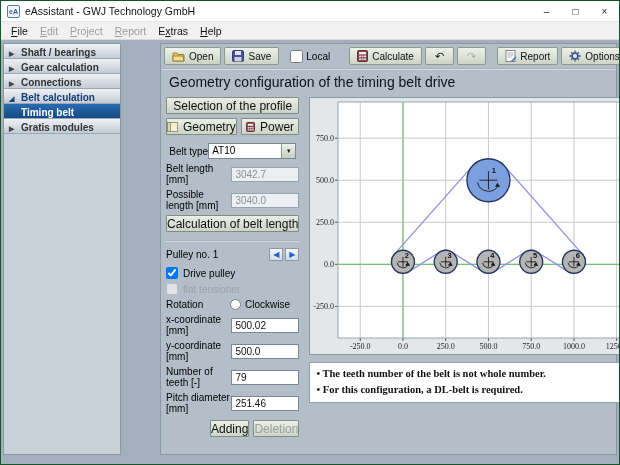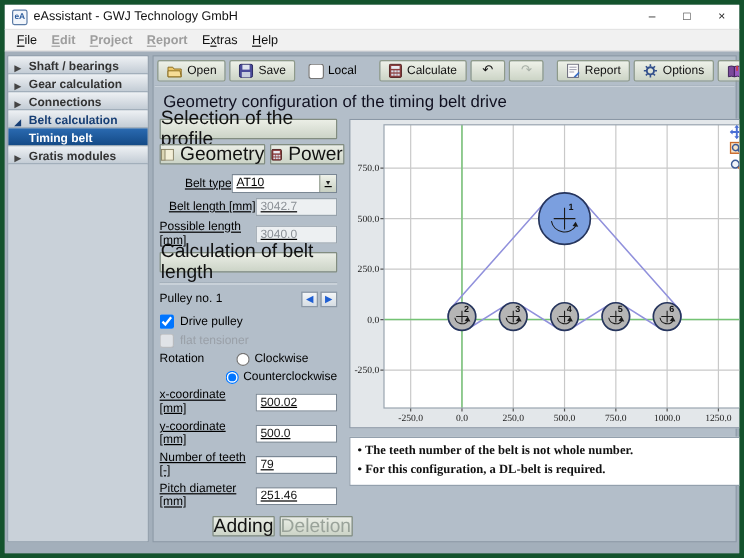--- a/index.html
+++ b/index.html
@@ -1,67 +1,67 @@
 <!DOCTYPE html>
 <html><head>
 <meta charset="utf-8">
 <style>
   * { box-sizing: border-box; margin: 0; padding: 0; }
   html,body { width:620px; height:465px; }
   body { font-family:"Liberation Sans",sans-serif; font-size:10px; background:#fff; }
-  .window { width:620px; height:465px; border:4px solid #14532d; display:flex; flex-direction:column; background:#a6b2be; }
+  .window { width:620px; height:465px; border:1px solid #14532d; display:flex; flex-direction:column; background:#a6b2be; }
 
   
   .titlebar { height:21px; background:#ffffff; display:flex; align-items:center; padding:0 0 0 6px; border-bottom:1px solid #e4e4e4; }
   .app-icon { width:13px; height:13px; border:1px solid #5a7ba6; border-radius:2px; background:#f2f6fb; color:#2c5c9c; font-size:7px; font-weight:bold; display:flex; align-items:center; justify-content:center; margin-right:5px; }
   .title-text { font-size:10.5px; color:#111; flex:1; }
   .win-controls { display:flex; height:100%; }
   .win-btn { width:29px; height:100%; display:flex; align-items:center; justify-content:center; font-size:10px; color:#222; }
 
   
   .menubar { height:18px; background:#f1f1f1; border-bottom:1px solid #d9d9d9; display:flex; align-items:center; padding-left:4px; }
   .menu-item { padding:2px 6px; font-size:10.5px; color:#111; }
-  .menu-item.disabled { color:#9d9d9d;font-weight:bold; }
+  .menu-item.disabled { color:#9d9d9d; }
 
   
   .app { flex:1; display:flex; gap:3px; padding:3px 2px 9px 2px; background:#a3afbb; overflow:hidden; }
 
   
   .sidebar { width:118px; border:1px solid #8b98a6; background:#c9d1d9; display:flex; flex-direction:column; }
   .sidebar-item { height:15px; display:flex; align-items:flex-end; gap:4px; padding-left:5px;
       background:linear-gradient(#eef1f4,#c3ccd5); border-bottom:1px solid #9aa7b4;
       font-size:10px; font-weight:bold; color:#333; }
   .sidebar-item .tri { width:8px; font-size:7px; color:#444; }
   .sidebar-item.active-section { color:#173e74; }
   .sidebar-item.active-section .tri { color:#173e74; }
   .sidebar-item.selected { background:linear-gradient(#2a6ab1,#144a86); color:#fff; padding-left:17px; }
   .sidebar-fill { flex:1; background:#c9d1d9; }
 
   
-  .main { flex:1; border:1px solid #8b98a6; background:#b3bec9; display:flex; flex-direction:column; min-width:0; }
+  .main { flex:1; border:1px solid #8b98a6; background:#b3bec9; display:flex; flex-direction:column; min-width:0;margin-left:36px; }
   .toolbar { height:24px; display:flex; align-items:center; gap:3px; padding:3px 3px 3px 3px; }
   .hsep { height:2px; background:linear-gradient(#93a0ad,#e9eef2); margin:0 1px; }
   .tbtn { height:18px; background:linear-gradient(#eef1e9,#ccd4c6); border:1px solid #8e9a8a; border-radius:2px;
       display:flex; align-items:center; gap:4px; padding:0 7px; font-size:10px; color:#111; white-space:nowrap; }
   .tbtn.icon-only { padding:0 9px; }
   .tbtn.disabled { color:#9aa39a; }
   .glyph { font-size:11px; line-height:1; }
   .glyph.dim { color:#a8b0a8; }
   .local-wrap { display:flex; align-items:center; gap:3px; padding:0 8px; font-size:10px; }
   .section-label { padding:4px 8px 3px 8px; font-size:14px; color:#101020; }
 
   .content { flex:1; display:flex; padding:4px 4px 0 5px; }
   
   .form-col { width:148px; display:flex; flex-direction:column; }
   .fbtn { height:17px; background:linear-gradient(#ebeee6,#ccd4c7); border:1px solid #828d80; border-radius:1px;
-      font-size:16px; color:#111; display:flex; align-items:center; justify-content:center; gap:5px; margin-bottom:4px; }
+      font-size:12px; color:#111; display:flex; align-items:center; justify-content:center; gap:5px; margin-bottom:4px; }
   .fbtn.disabled { color:#9aa39a; }
   .btn-pair { display:flex; gap:4px; }
   .btn-pair .fbtn { flex:1; }
-  .frow { display:flex; align-items:center; justify-content:flex-end; margin-bottom:4px; min-height:15px;text-decoration:underline; }
+  .frow { display:flex; align-items:center; justify-content:center; margin-bottom:4px; min-height:15px; }
   .frow label { font-size:10px; color:#000; }
   .field { width:68px; height:15px; border:1px solid #7a8794; font-size:10px; padding:0 3px; background:#fff; color:#111; font-family:"Liberation Sans",sans-serif; }
   .field.ro { background:#edf0f2; color:#8b9096; border-color:#98a3ad; }
   .dropdown { width:88px; height:16px; background:#fff; border:1px solid #7a8794; display:flex; align-items:stretch; }
   .dd-value { flex:1; font-size:10px; padding:1px 3px; }
   .dd-arrow { width:14px; background:linear-gradient(#eef1e9,#c8d0c2); border-left:1px solid #8e9a8a;
       display:flex; align-items:center; justify-content:center; font-size:6px; color:#222; }
   .groove { height:2px; background:linear-gradient(#93a0ad,#e9eef2); margin:4px 0 6px 0; }
   .pulley-nav { display:flex; align-items:center; justify-content:space-between; margin-bottom:6px; }
   .nav-arrows { display:flex; gap:2px; }
@@ -274,27 +274,20 @@
           <div class="chk-row disabled">
             <input type="checkbox" disabled="" style="">
             <label>flat tensioner</label>
           </div>
 
           <div class="radio-row">
             <span class="rlabel">Rotation</span>
             <label class="radio-pair">
               <input type="radio" name="rotation" style="">
               <span>Clockwise</span>
-            </label>
-          </div>
-          <div class="radio-row">
-            <span class="rlabel"></span>
-            <label class="radio-pair">
-              <input type="radio" name="rotation" checked="" style="">
-              <span>Counterclockwise</span>
             </label>
           </div>
 
           <div class="frow">
             <label>x-coordinate [mm]</label>
             <input class="field" value="500.02" style="">
           </div>
           <div class="frow">
             <label>y-coordinate [mm]</label>
             <input class="field" value="500.0" style="">

